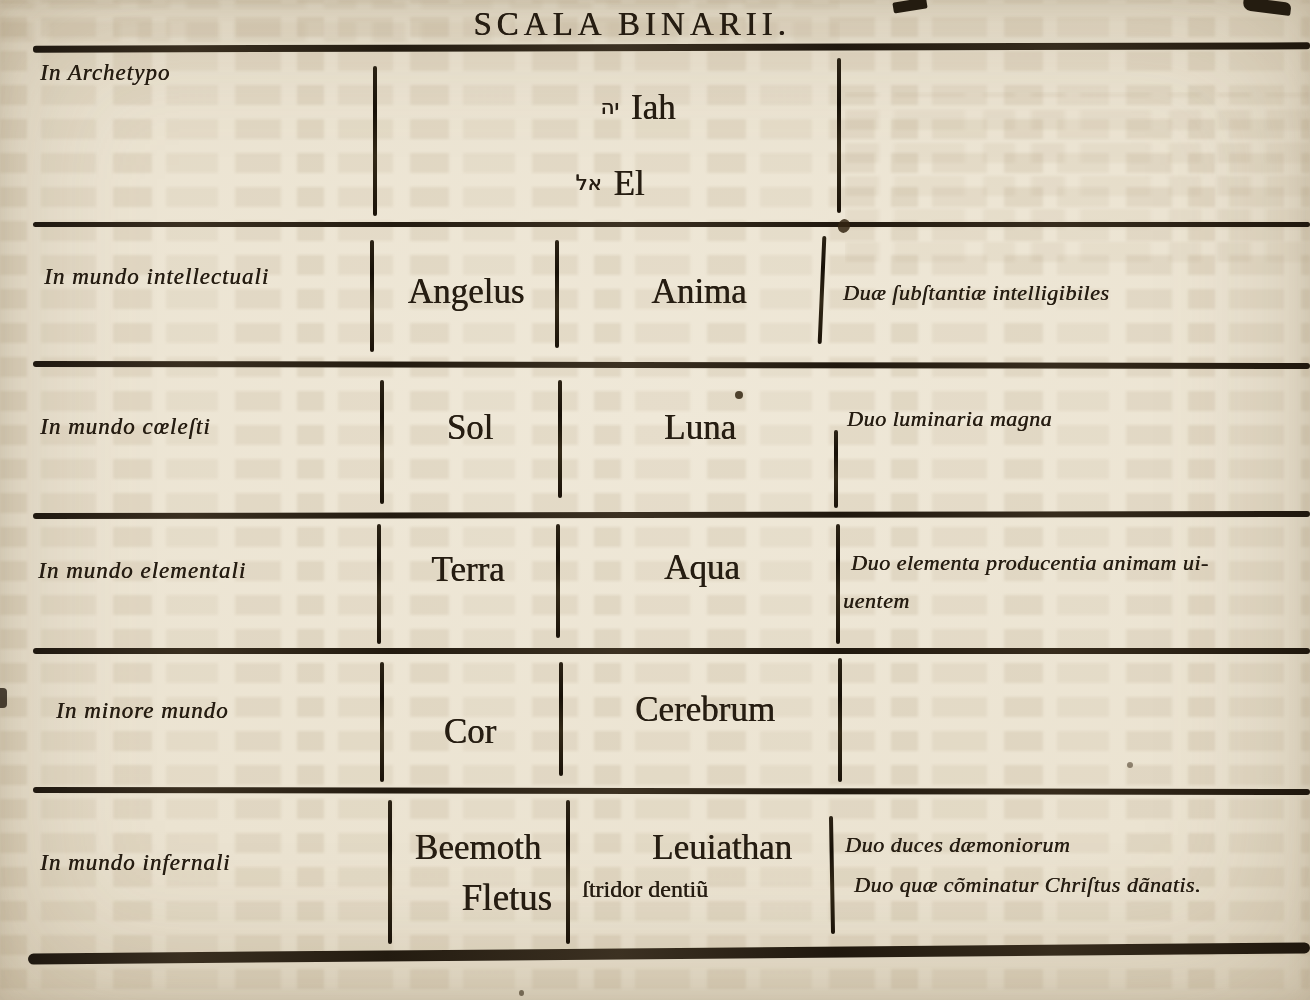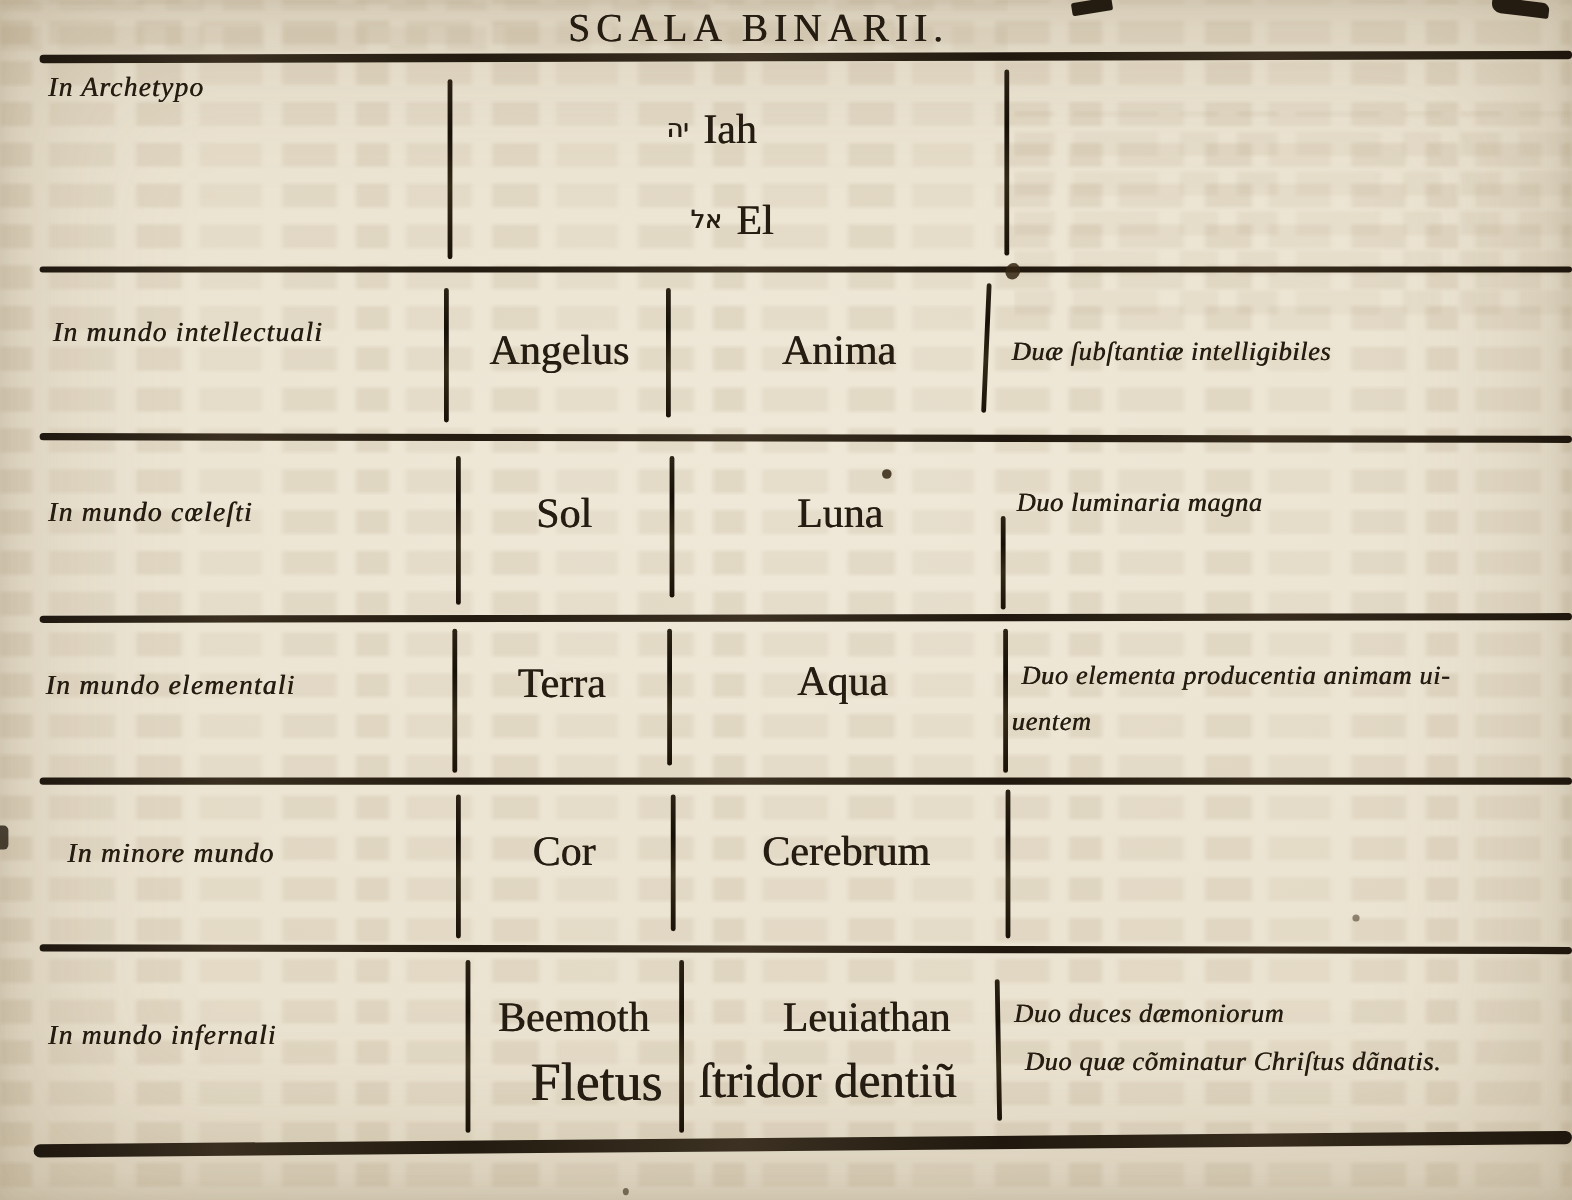--- a/index.html
+++ b/index.html
@@ -45,22 +45,22 @@
     background:linear-gradient(90deg,#1f1810,#3a2f20 12%,#231b10 28%,#3c3122 46%,#20180e 63%,#372c1d 80%,#1f170d 100%);
   }
   .vr{
     position:absolute;width:4px;border-radius:2px;
     background:linear-gradient(180deg,#2c2315,#171007 30%,#332917 60%,#1a1208);
   }
   .t{position:absolute;white-space:nowrap;text-shadow:.5px 0 0 currentColor;}
   .title{font-size:33px;letter-spacing:5px;transform:translateX(-50%);}
   .lbl{font-style:italic;font-size:23px;letter-spacing:1px;}
   .cell{font-size:35px;transform:translateX(-50%);}
-  .cell-r{font-size:45px;transform:translateX(-100%);}
-  .cell-l{font-size:41px;}
+  .cell-r{font-size:37px;transform:translateX(-100%);}
+  .cell-l{font-size:24px;}
   .desc{font-style:italic;font-size:22px;letter-spacing:.5px;}
   .heb{font-family:"DejaVu Sans",sans-serif;font-size:21px;position:relative;top:-5px;margin-right:12px;}
   .stain{position:absolute;background:rgba(52,38,18,.85);border-radius:50%;}
   .frag{position:absolute;background:#241c10;border-radius:2px;}
 </style>
 </head>
 <body>
 
 <div class="page">
 
@@ -73,21 +73,21 @@
   <div class="hr" style="left:33px;top:44px;width:1277px;height:7px;transform:rotate(-.15deg);"></div>
   <div class="hr" style="left:33px;top:222px;width:1277px;height:5px;"></div>
   <div class="hr" style="left:33px;top:362px;width:1277px;transform:rotate(.1deg);"></div>
   <div class="hr" style="left:33px;top:512px;width:1277px;transform:rotate(-.1deg);"></div>
   <div class="hr" style="left:33px;top:648px;width:1277px;"></div>
   <div class="hr" style="left:33px;top:788px;width:1277px;transform:rotate(.1deg);"></div>
   <div class="hr" style="left:28px;top:948px;width:1282px;height:11px;border-radius:6px;transform:rotate(-.5deg);"></div>
 
   <div class="t lbl" style="left:40px;top:60px;">In Archetypo</div>
   <div class="vr" style="left:373px;top:66px;height:150px;"></div>
-  <div class="t cell" style="left:593px;top:88px;"><span class="heb">יה</span><span>Iah</span></div>
+  <div class="t cell" style="left:638px;top:88px;"><span class="heb">יה</span><span>Iah</span></div>
   <div class="t cell" style="left:610px;top:164px;"><span class="heb">אל</span><span>El</span></div>
   <div class="vr" style="left:837px;top:58px;height:155px;"></div>
 
   <div class="t lbl" style="left:44px;top:264px;">In mundo intellectuali</div>
   <div class="vr" style="left:370px;top:240px;height:112px;"></div>
   <div class="t cell" style="left:466px;top:272px;">Angelus</div>
   <div class="vr" style="left:555px;top:240px;height:108px;"></div>
   <div class="t cell" style="left:699px;top:272px;text-align:center;">Anima</div>
   <div class="vr" style="left:820px;top:236px;height:108px;transform:rotate(2.5deg);"></div>
   <div class="t desc" style="left:843px;top:280px;">Duæ ſubſtantiæ intelligibiles</div>
@@ -104,21 +104,21 @@
   <div class="vr" style="left:377px;top:524px;height:120px;"></div>
   <div class="t cell" style="left:468px;top:550px;">Terra</div>
   <div class="vr" style="left:556px;top:524px;height:114px;"></div>
   <div class="t cell" style="left:702px;top:548px;">Aqua</div>
   <div class="vr" style="left:836px;top:524px;height:120px;"></div>
   <div class="t desc" style="left:851px;top:550px;">Duo elementa producentia animam ui-</div>
   <div class="t desc" style="left:843px;top:588px;">uentem</div>
 
   <div class="t lbl" style="left:40px;top:698px;margin-left:16px;">In minore mundo</div>
   <div class="vr" style="left:380px;top:662px;height:120px;"></div>
-  <div class="t cell" style="left:470px;top:690px;">Cor</div>
+  <div class="t cell" style="left:470px;top:712px;">Cor</div>
   <div class="vr" style="left:559px;top:662px;height:114px;"></div>
   <div class="t cell" style="left:705px;top:690px;">Cerebrum</div>
   <div class="vr" style="left:838px;top:658px;height:124px;"></div>
 
   <div class="t lbl" style="left:40px;top:850px;">In mundo infernali</div>
   <div class="vr" style="left:388px;top:800px;height:144px;"></div>
   <div class="t cell" style="left:478px;top:828px;">Beemoth</div>
   <div class="t cell-r" style="left:552px;top:876px;">Fletus</div>
   <div class="vr" style="left:566px;top:800px;height:144px;"></div>
   <div class="t cell" style="left:722px;top:828px;">Leuiathan</div>

